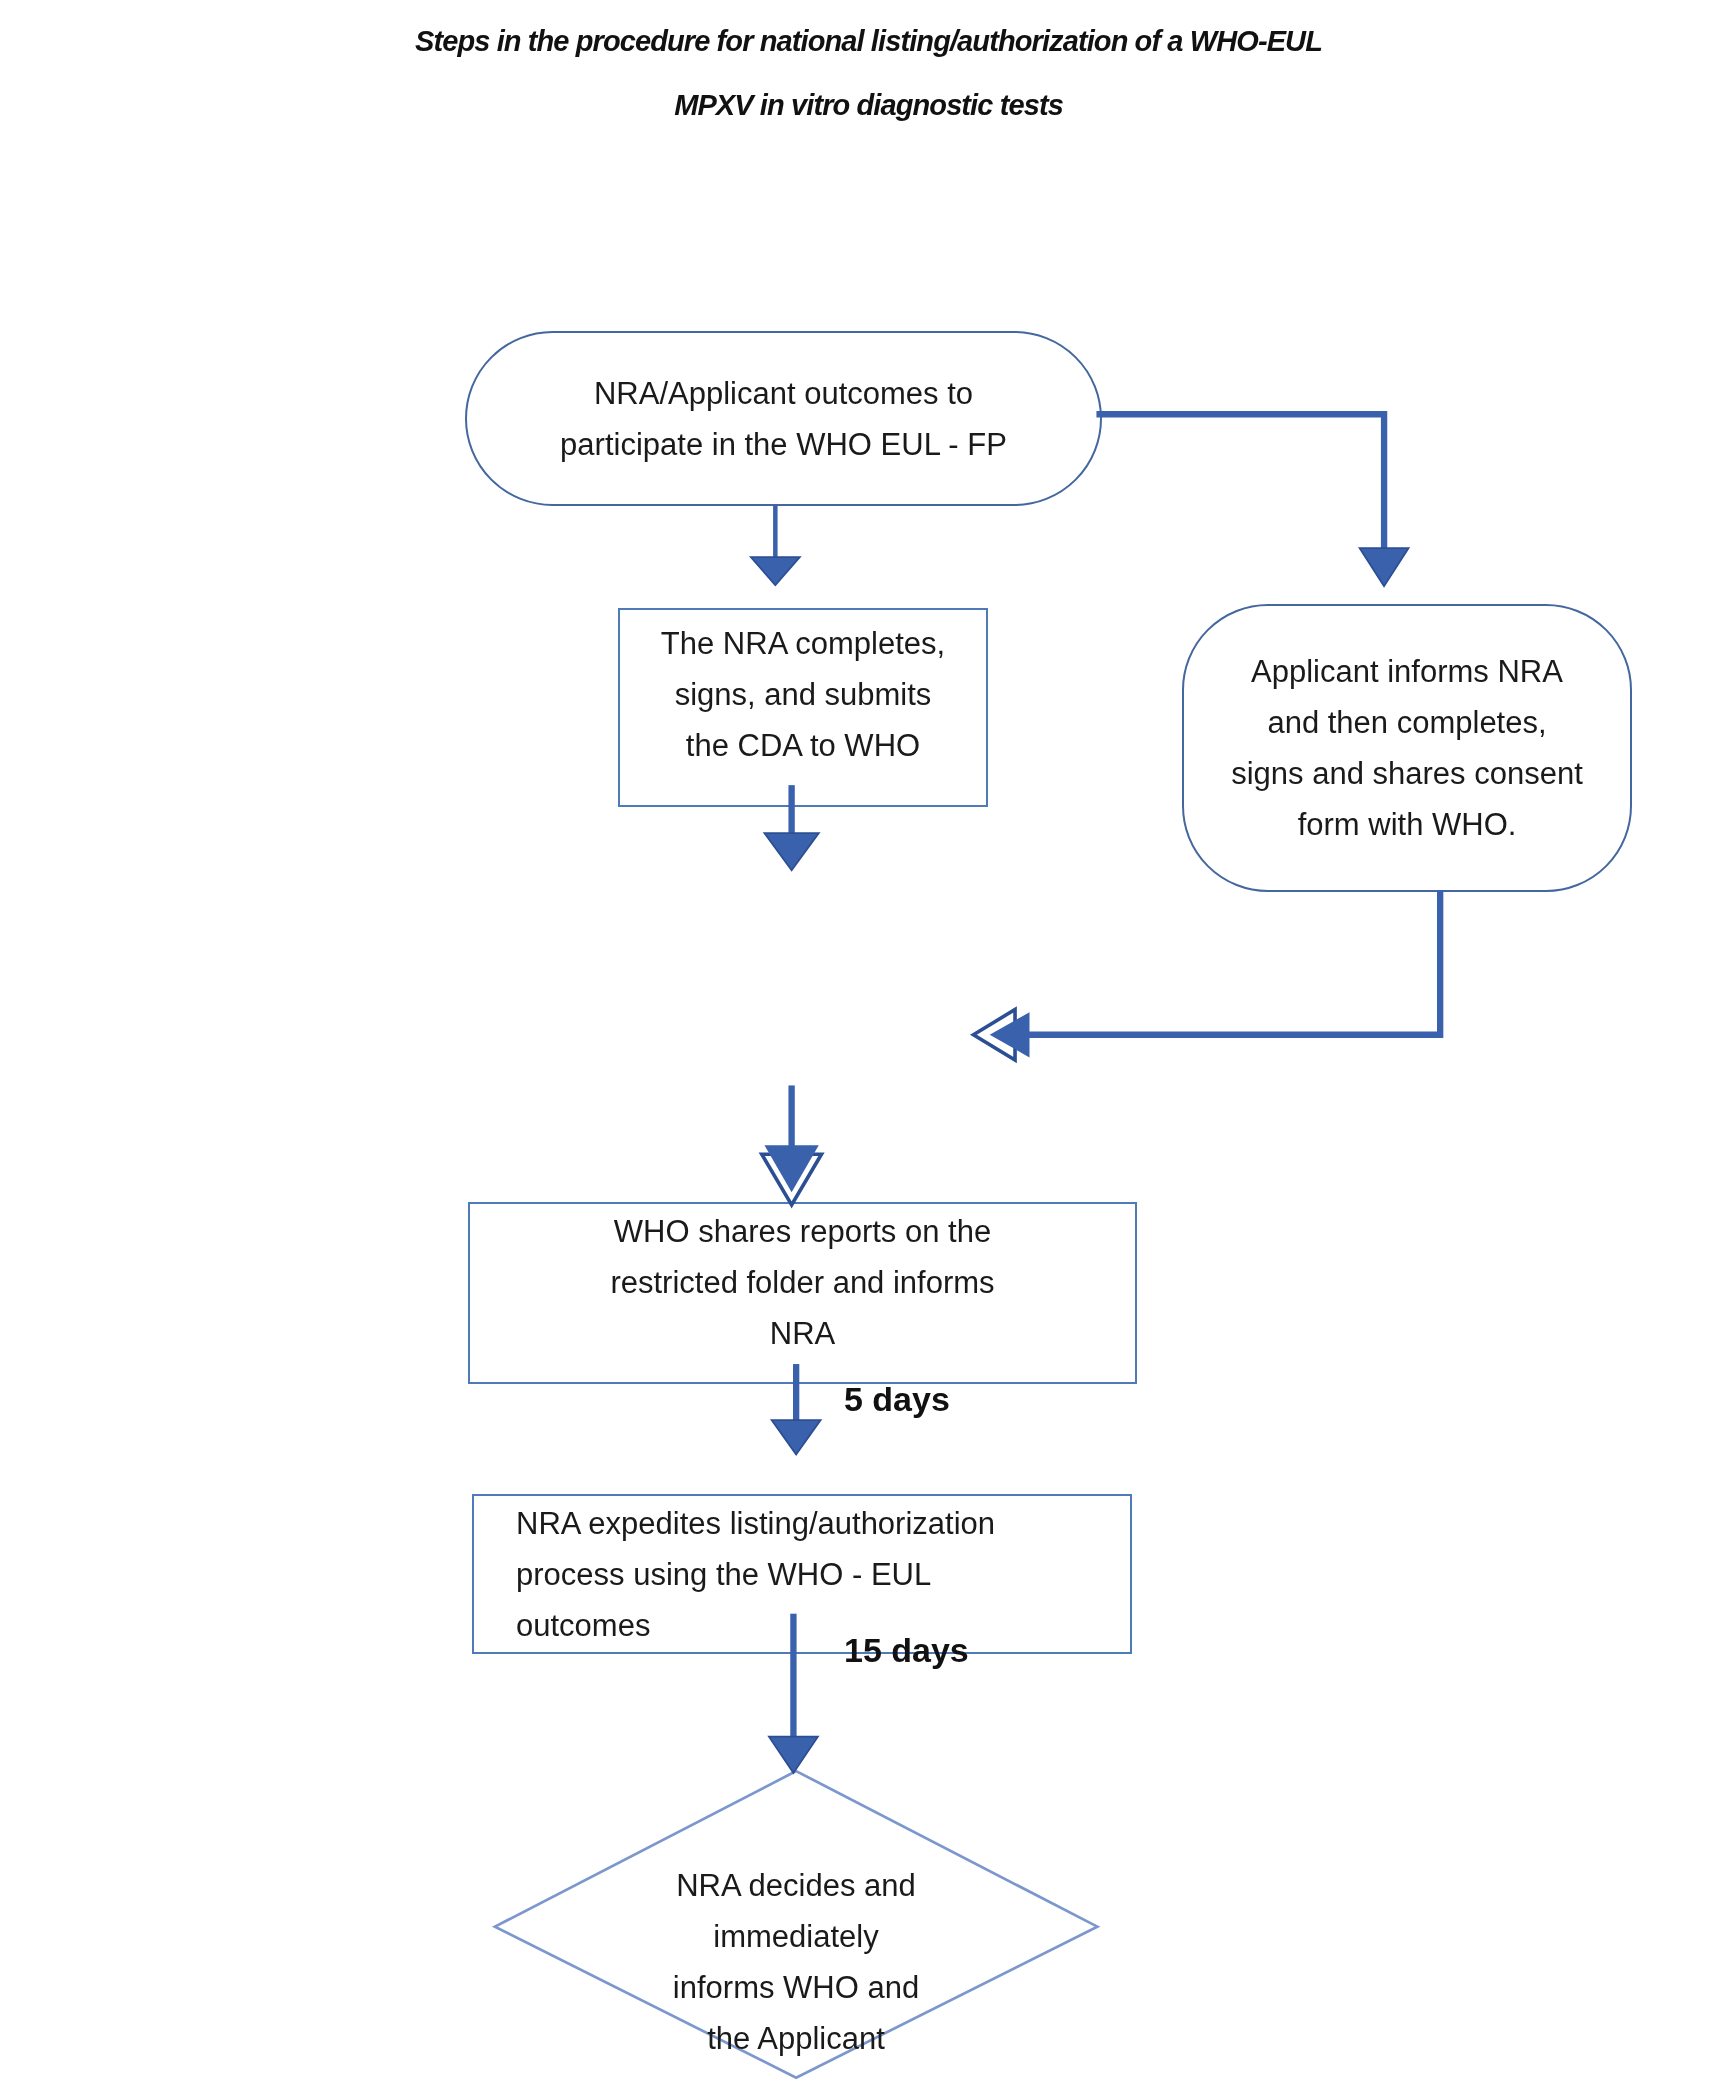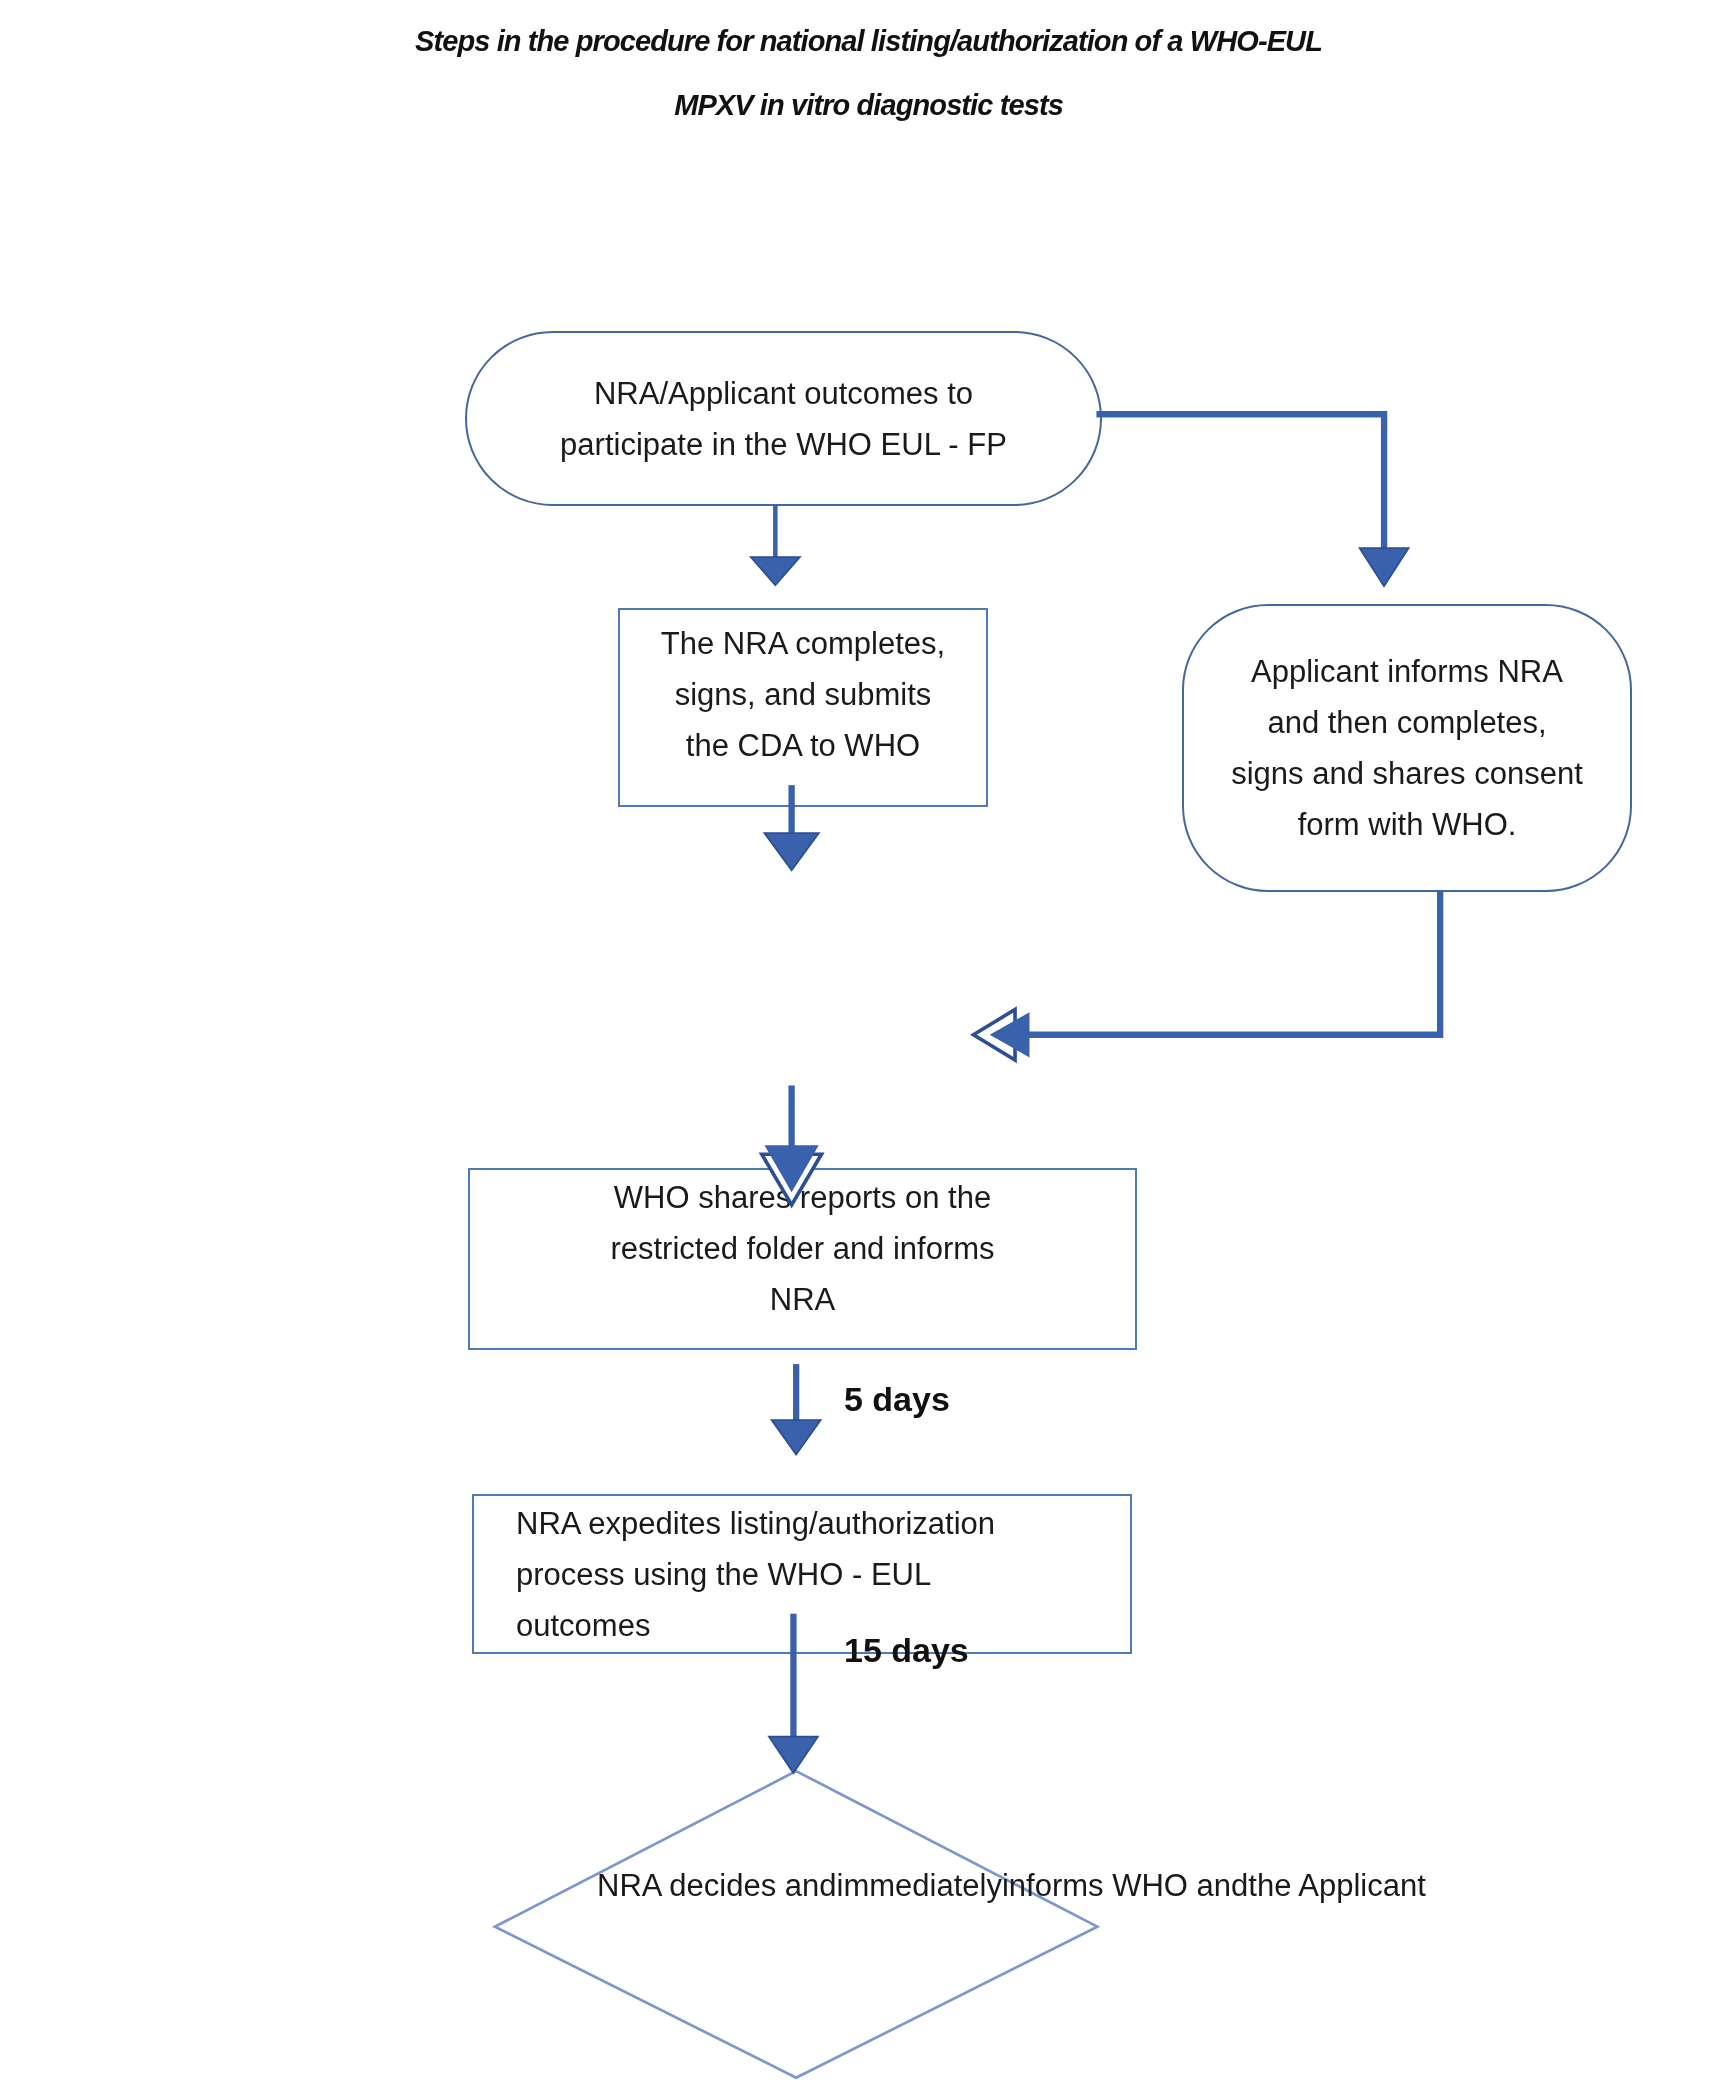--- a/index.html
+++ b/index.html
@@ -29,21 +29,21 @@
   }
   .stadium{border:2.7px solid var(--node-border);}
   .rect{border:2.7px solid var(--rect-border);margin-top:20px;}
   .align-left{align-items:flex-start;text-align:left;}
   .tl{white-space:nowrap;}
   .edge-label{
     position:absolute;font-weight:bold;font-size:34px;line-height:40px;
     color:var(--title);z-index:3;white-space:nowrap;
   }
   .diamond-text{
-    position:absolute;z-index:6;display:flex;flex-direction:row;
+    position:absolute;z-index:6;display:flex;flex-direction:column;
     justify-content:flex-start;align-items:center;text-align:center;
     font-size:31px;line-height:51px;
   }
   #arrow-layer{position:absolute;left:0;top:0;z-index:5;pointer-events:none;}
 </style>
 </head>
 <body>
 
 <div id="canvas">
 
@@ -62,21 +62,21 @@
   </div>
 
   <div class="node stadium" style="left:1182px;top:604px;width:450px;height:288px;border-radius:86px;">
     <div class="tl">Applicant informs NRA</div>
     <div class="tl">and then completes,</div>
     <div class="tl">signs and shares consent</div>
     <div class="tl">form with WHO.</div>
   </div>
 
 
-  <div class="node rect" style="left:468px;top:1148px;width:669px;height:182px;padding-bottom:22px;">
+  <div class="node rect" style="left:468px;top:1182px;width:669px;height:182px;padding-bottom:22px;">
     <div class="tl">WHO shares reports on the</div>
     <div class="tl">restricted folder and informs</div>
     <div class="tl">NRA</div>
   </div>
 
   <div class="node rect align-left" style="left:472px;top:1474px;width:660px;height:160px;padding-left:42px;">
     <div class="tl">NRA expedites listing/authorization</div>
     <div class="tl">process using the WHO - EUL</div>
     <div class="tl">outcomes</div>
   </div>

